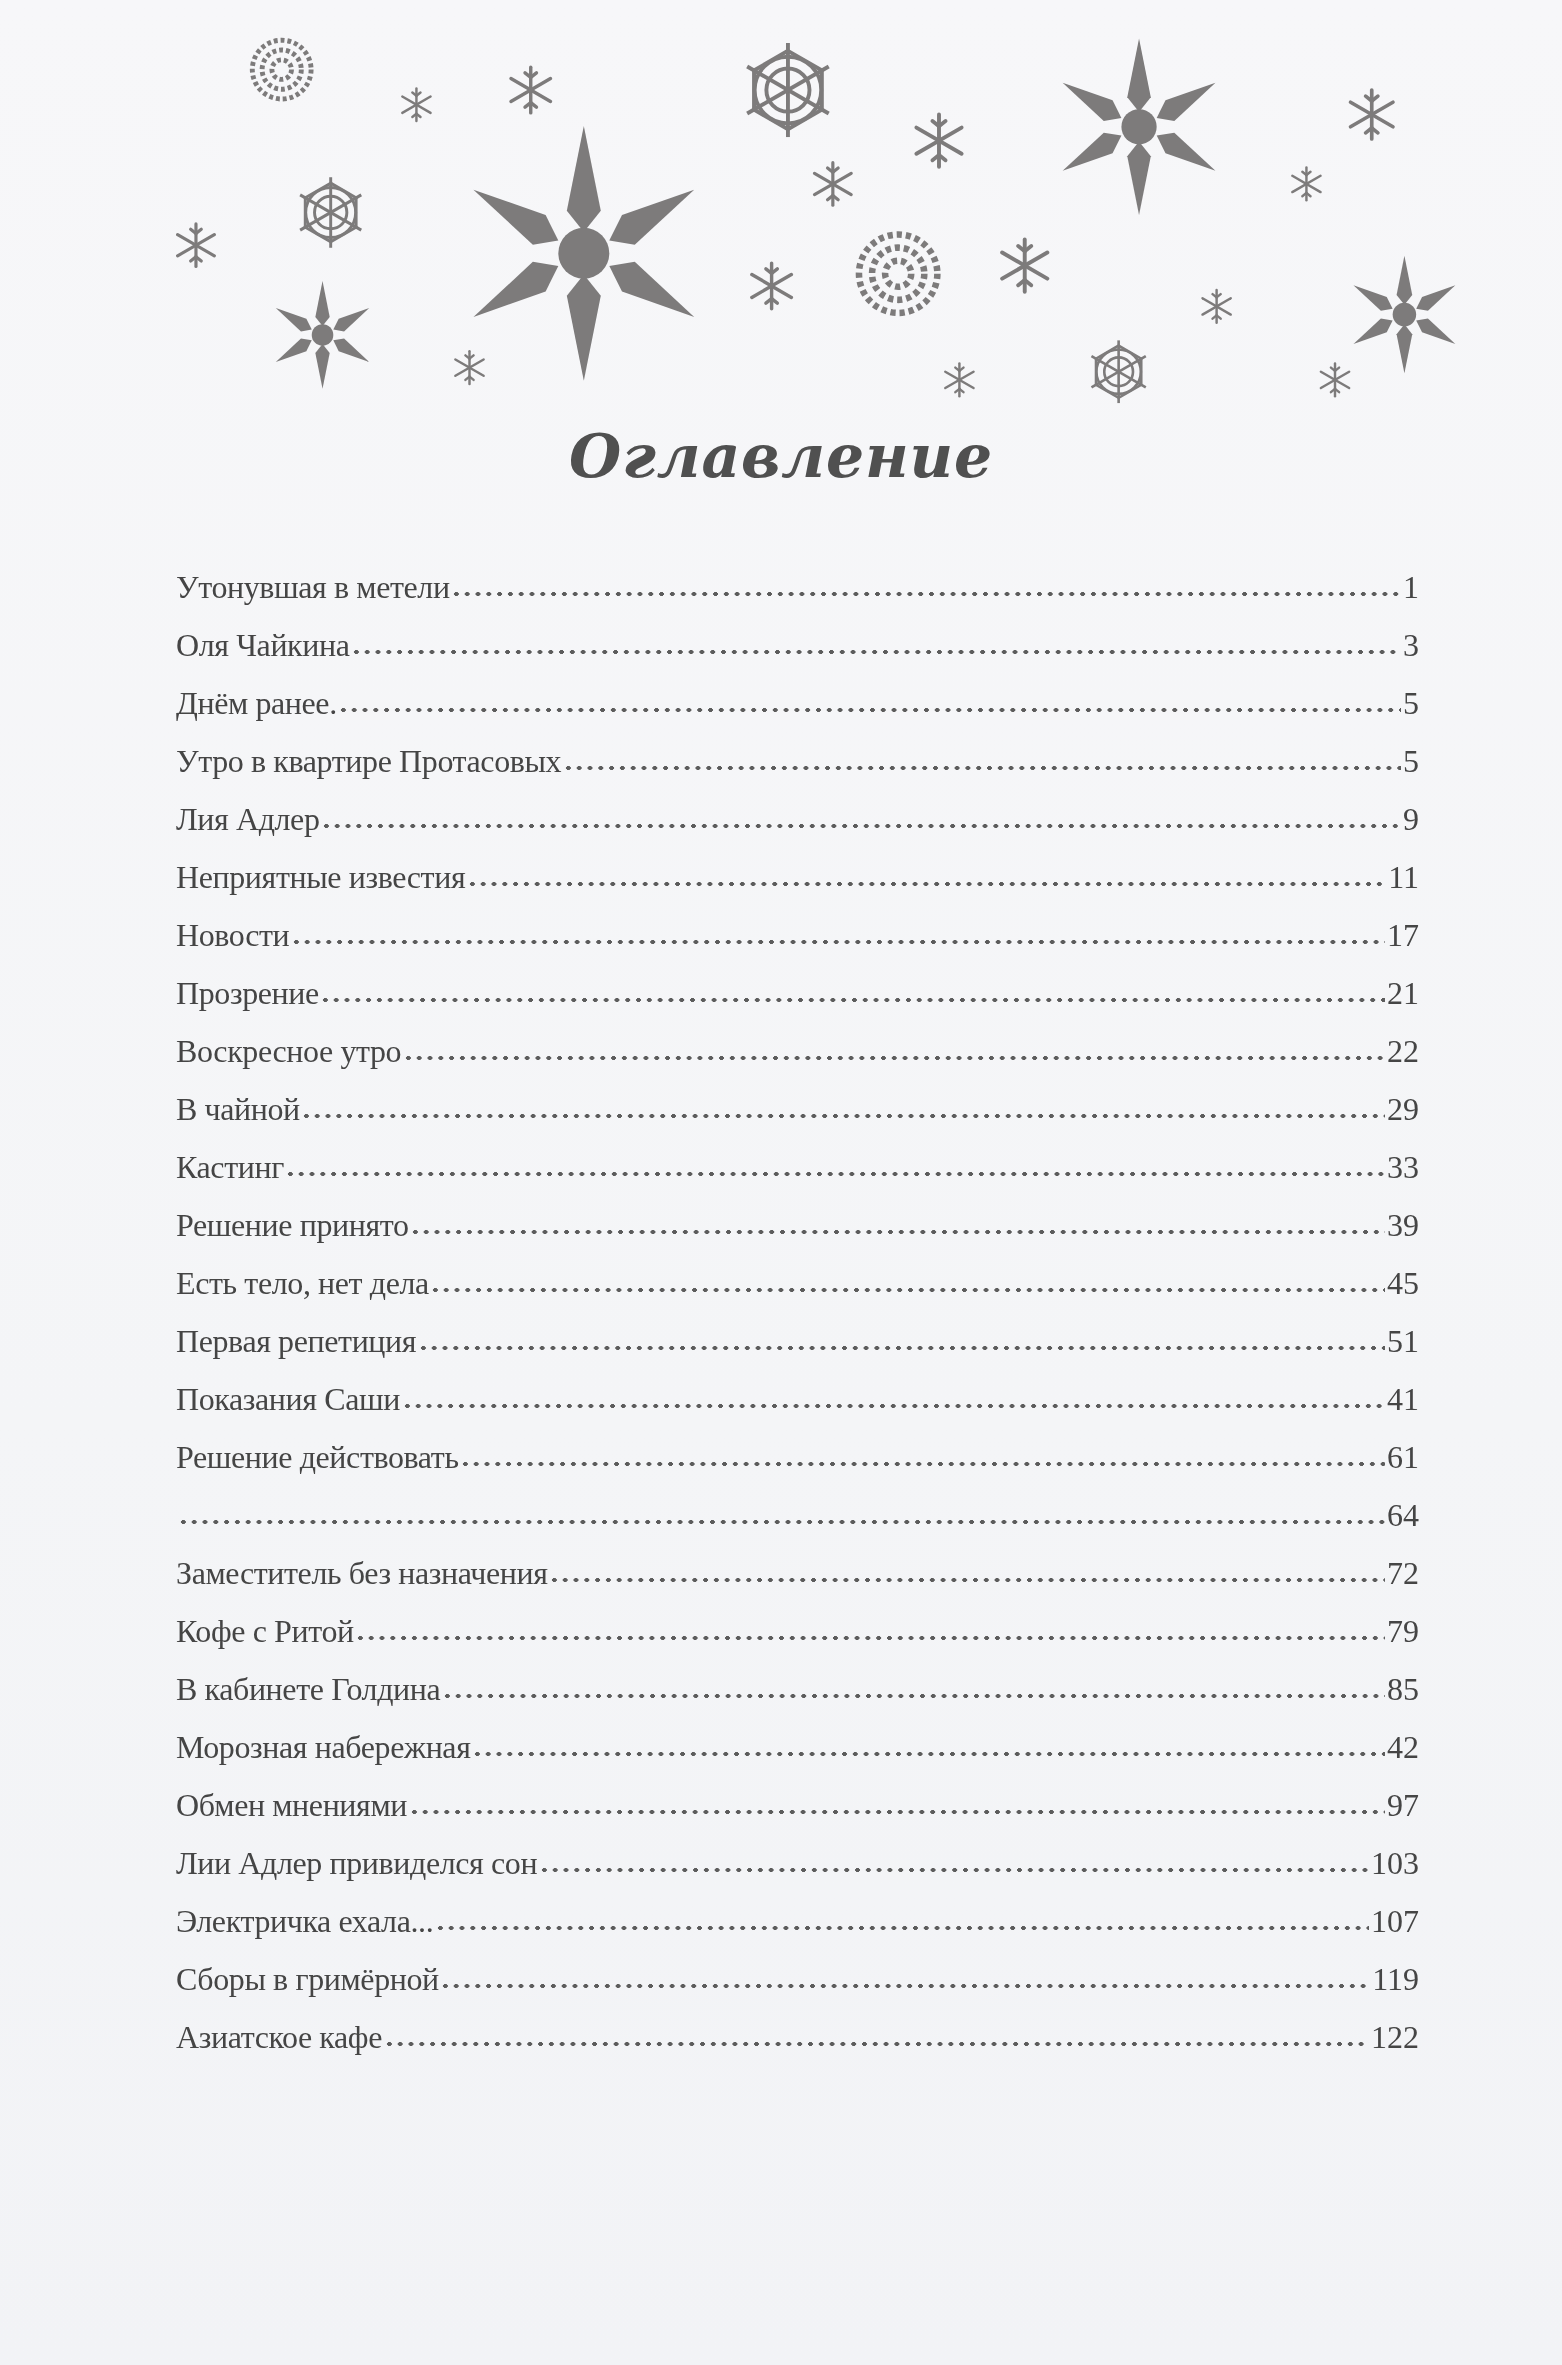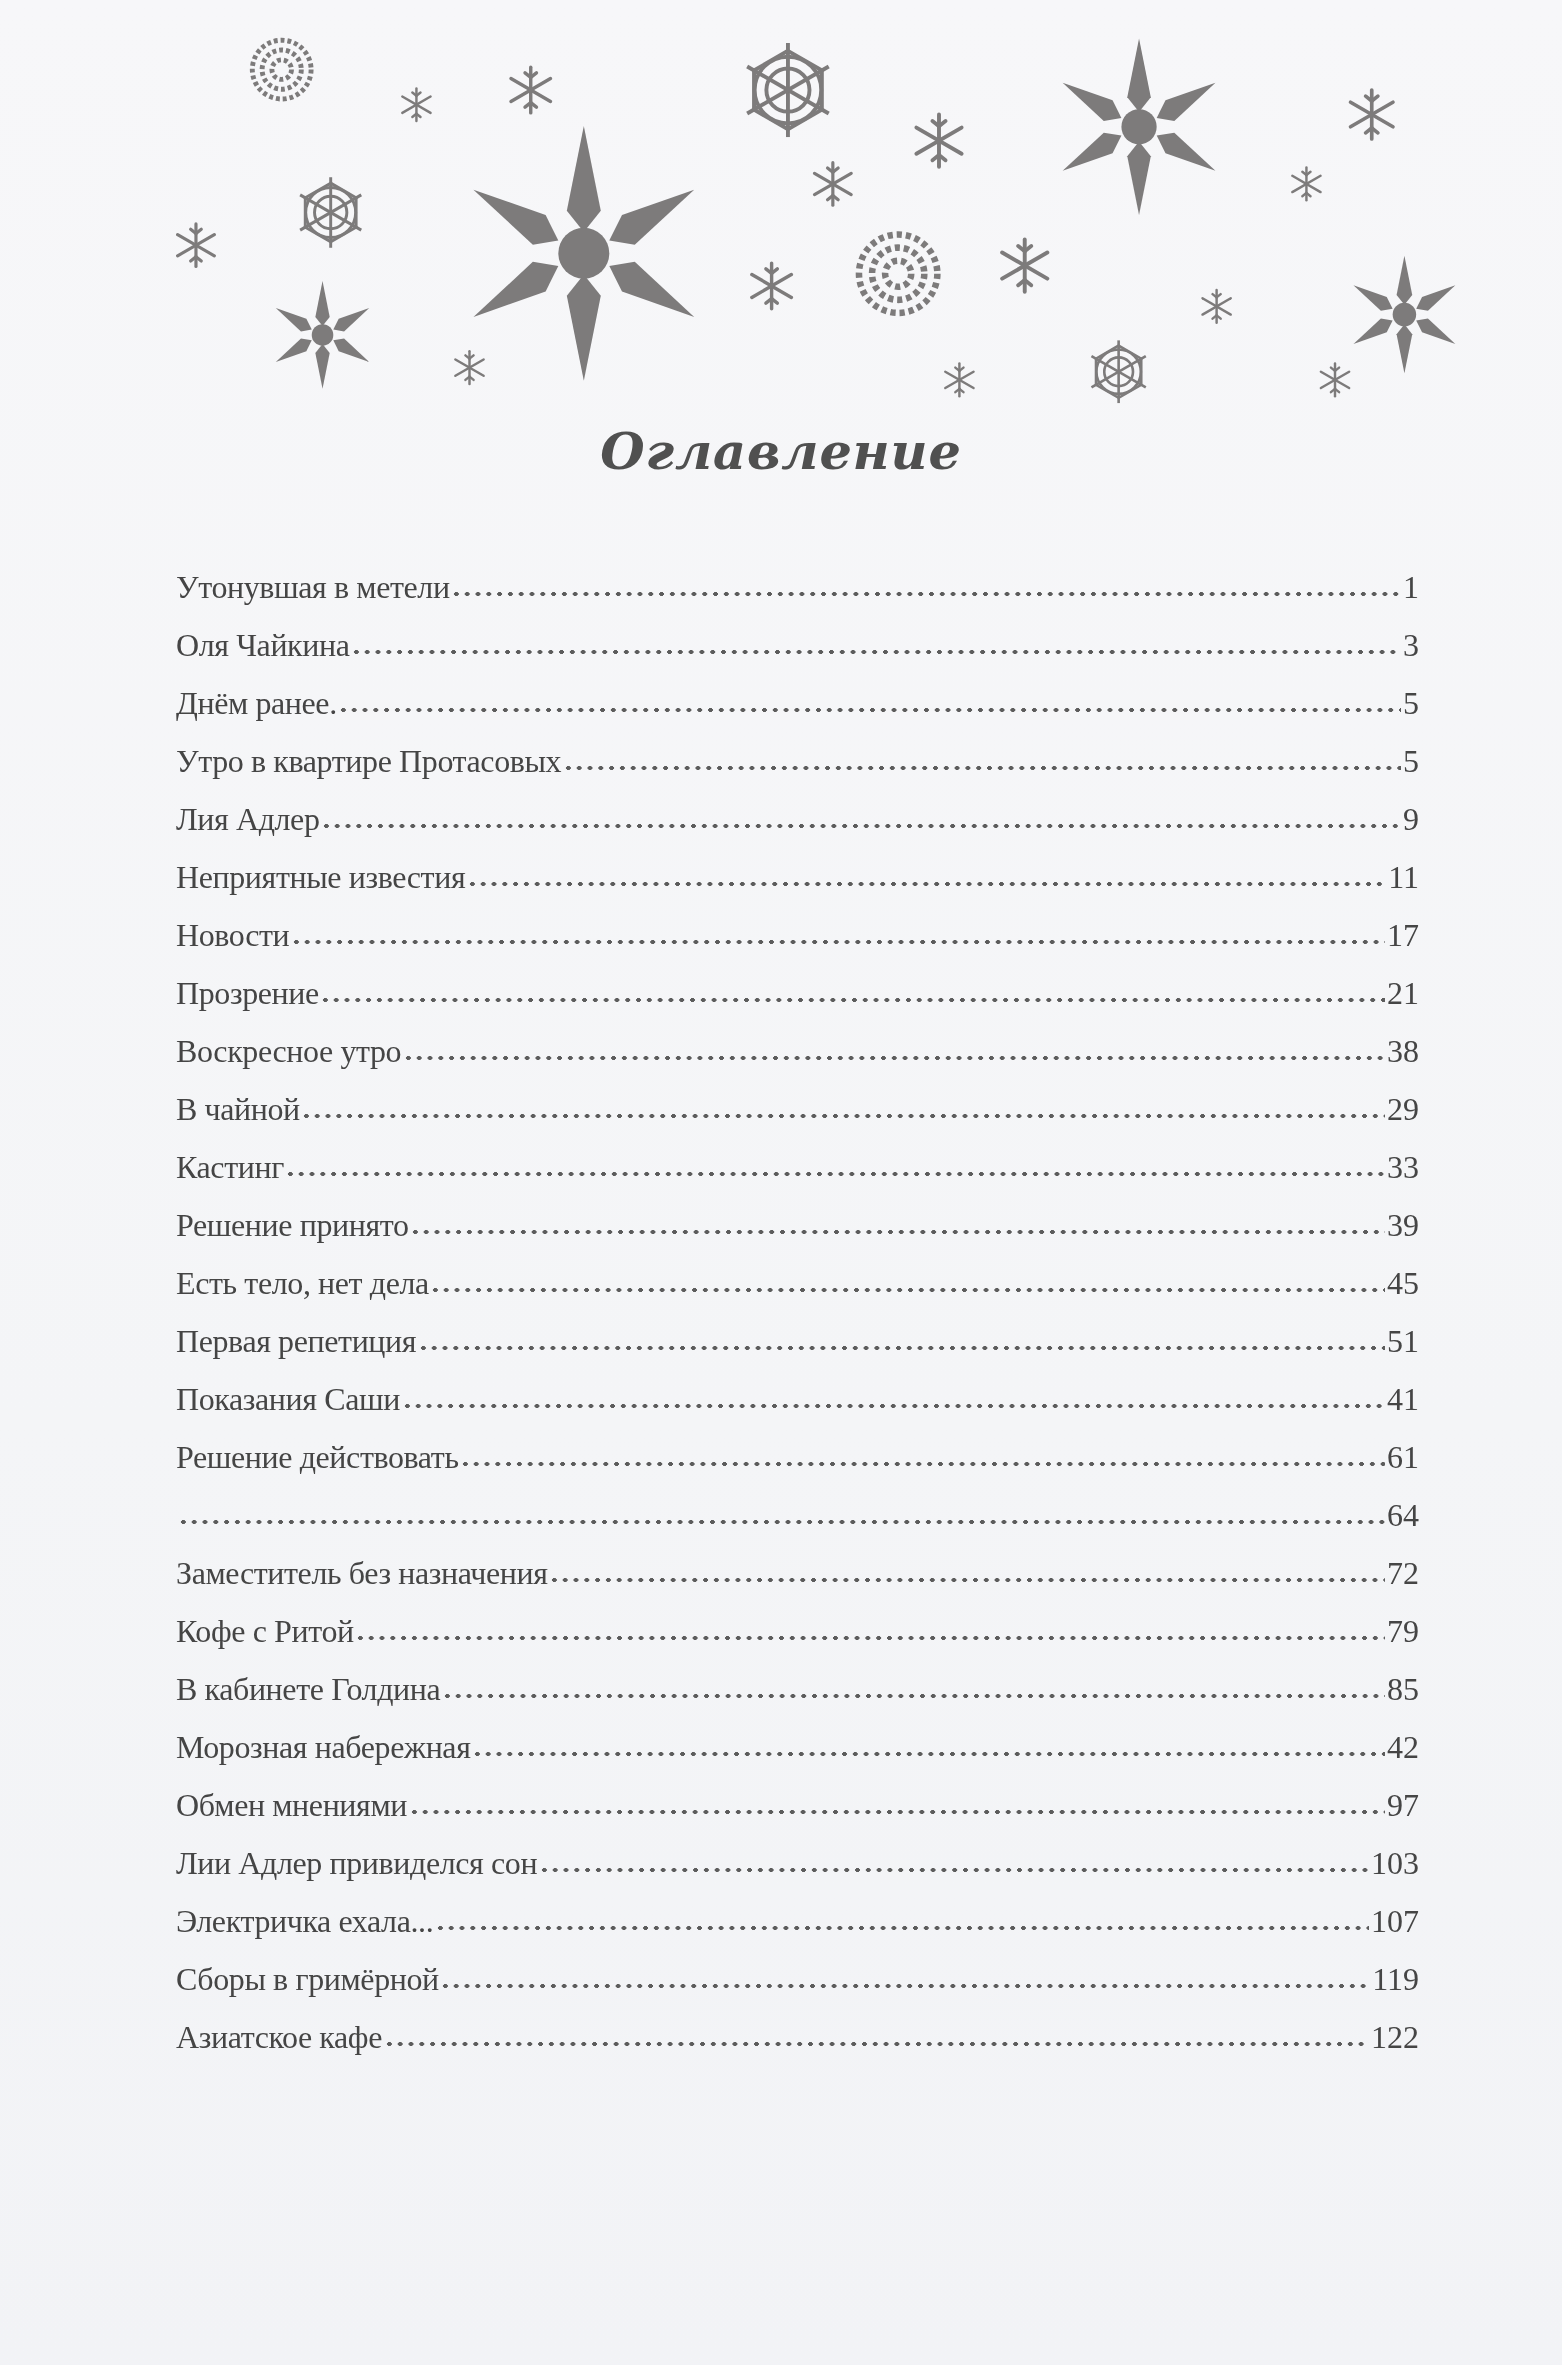--- a/index.html
+++ b/index.html
@@ -41,21 +41,21 @@
       width: 1562px; height: 425px;
     }
     .title {
       position: absolute;
       left: 0; width: 1562px;
       top: 421px;
       text-align: center;
       font-family: "DejaVu Serif", serif;
       font-style: italic;
       font-weight: bold;
-      font-size: 51px;
+      font-size: 60px;
       color: #505050;
       letter-spacing: 0.8px;
     }
     .toc {
       position: absolute;
       left: 176px;
       top: 569px;
       width: 1243px;
     }
     .toc-row {
@@ -209,21 +209,21 @@
         <span class="toc-page">17</span>
       </div>
       <div class="toc-row">
         <span class="toc-title">Прозрение</span>
         <span class="toc-leader"></span>
         <span class="toc-page">21</span>
       </div>
       <div class="toc-row">
         <span class="toc-title">Воскресное утро</span>
         <span class="toc-leader"></span>
-        <span class="toc-page">38</span>
+        <span class="toc-page">22</span>
       </div>
       <div class="toc-row">
         <span class="toc-title">В чайной</span>
         <span class="toc-leader"></span>
         <span class="toc-page">29</span>
       </div>
       <div class="toc-row">
         <span class="toc-title">Кастинг</span>
         <span class="toc-leader"></span>
         <span class="toc-page">33</span>

